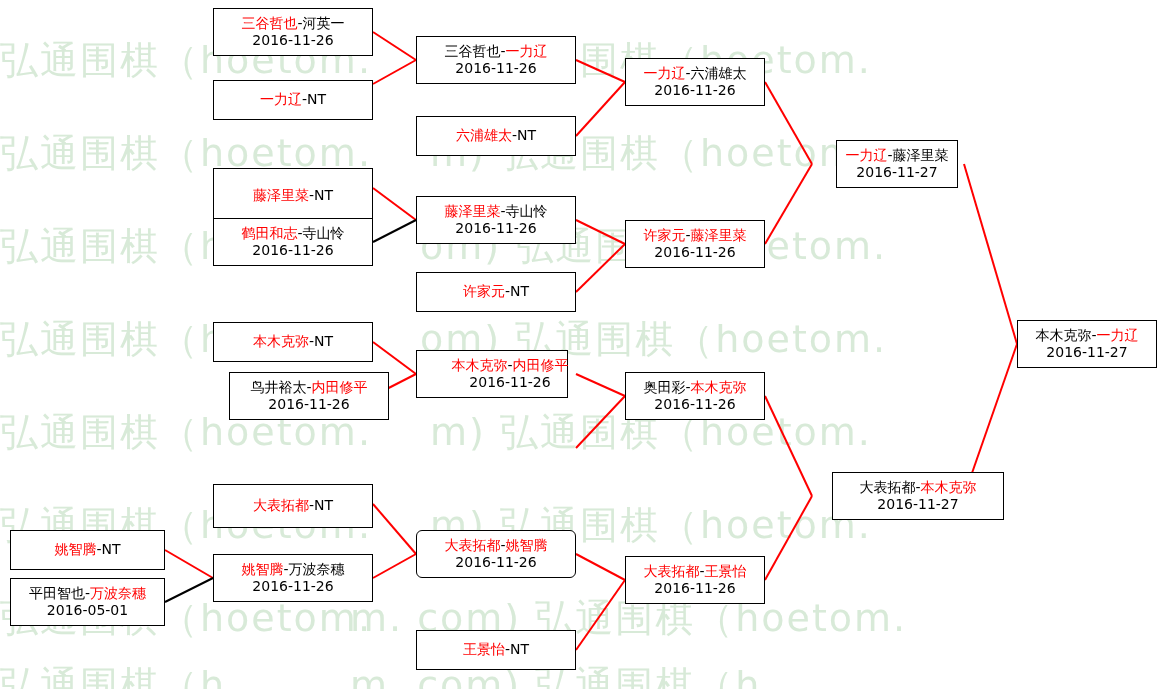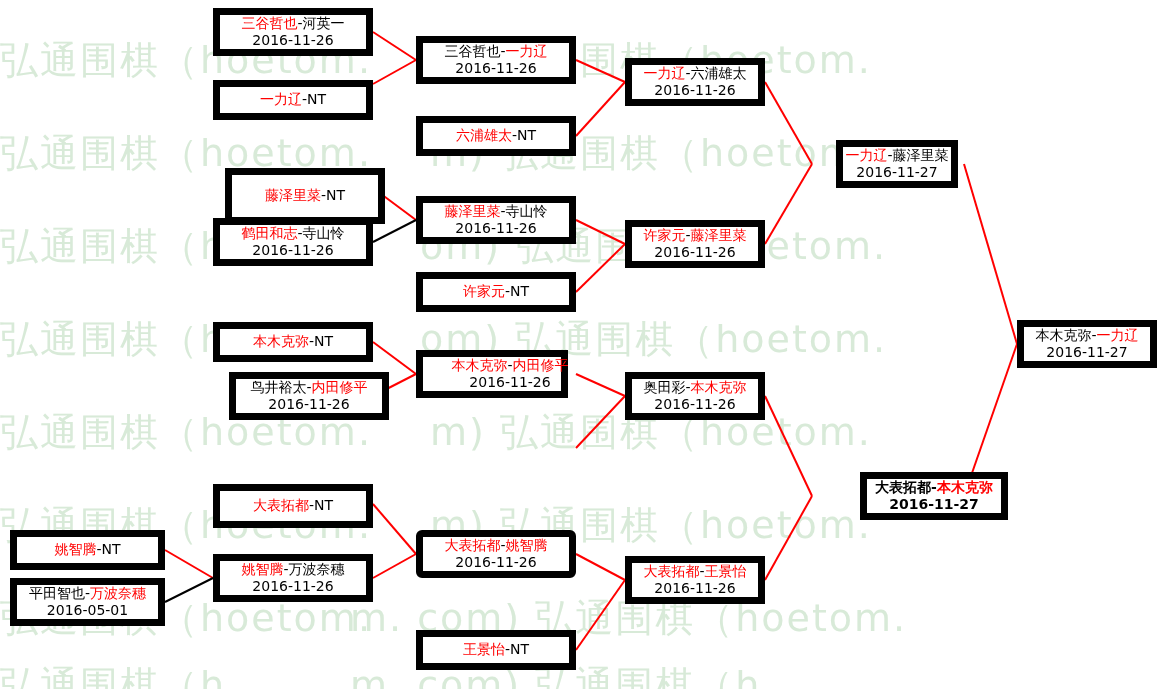--- a/index.html
+++ b/index.html
@@ -41,21 +41,21 @@
   #nodes-layer {
     position: absolute;
     left: 0; top: 0;
     width: 1165px;
     height: 689px;
     z-index: 3;
   }
   .node {
     position: absolute;
     box-sizing: border-box;
-    border: 7px solid #404040;
+    border: 1px solid #404040;
     background: #ffffff;
     display: flex;
     flex-direction: column;
     align-items: center;
     justify-content: center;
     line-height: 1.22;
     font-size: 14px;
   }
   .node .pl {
     white-space: nowrap;
@@ -130,21 +130,21 @@
         <div class="pl"><span class="blk">三谷哲也</span><span class="blk">-</span><span class="red">一力辽</span></div>
         <div class="date">2016-11-26</div>
       </div>
       <div class="node" style="left: 416px; top: 116px; width: 160px; height: 40px; border-color: rgb(0, 0, 0);">
         <div class="pl"><span class="red">六浦雄太</span><span class="blk">-NT</span></div>
       </div>
       <div class="node" style="left: 625px; top: 58px; width: 140px; height: 48px; border-color: rgb(0, 0, 0);">
         <div class="pl"><span class="red">一力辽</span><span class="blk">-</span><span class="blk">六浦雄太</span></div>
         <div class="date">2016-11-26</div>
       </div>
-      <div class="node" style="left: 213px; top: 168px; width: 160px; height: 56px; border-color: rgb(0, 0, 0); margin-left: 12px;">
+      <div class="node" style="left: 213px; top: 168px; width: 160px; height: 56px; border-color: rgb(0, 0, 0);">
         <div class="pl"><span class="red">藤泽里菜</span><span class="blk">-NT</span></div>
       </div>
       <div class="node" style="left: 213px; top: 218px; width: 160px; height: 48px; border-color: rgb(0, 0, 0);">
         <div class="pl"><span class="red">鹤田和志</span><span class="blk">-</span><span class="blk">寺山怜</span></div>
         <div class="date">2016-11-26</div>
       </div>
       <div class="node" style="left: 416px; top: 196px; width: 160px; height: 48px; border-color: rgb(0, 0, 0);">
         <div class="pl"><span class="red">藤泽里菜</span><span class="blk">-</span><span class="blk">寺山怜</span></div>
         <div class="date">2016-11-26</div>
       </div>
@@ -192,21 +192,21 @@
         <div class="pl"><span class="red">大表拓都</span><span class="blk">-</span><span class="red">姚智腾</span></div>
         <div class="date">2016-11-26</div>
       </div>
       <div class="node" style="left: 416px; top: 630px; width: 160px; height: 40px; border-color: rgb(0, 0, 0);">
         <div class="pl"><span class="red">王景怡</span><span class="blk">-NT</span></div>
       </div>
       <div class="node" style="left: 625px; top: 556px; width: 140px; height: 48px; border-color: rgb(0, 0, 0);">
         <div class="pl"><span class="red">大表拓都</span><span class="blk">-</span><span class="red">王景怡</span></div>
         <div class="date">2016-11-26</div>
       </div>
-      <div class="node" style="left: 860px; top: 472px; width: 148px; height: 48px; border-color: rgb(0, 0, 0); font-weight: bold;">
+      <div class="node" style="left: 832px; top: 472px; width: 172px; height: 48px; border-color: rgb(0, 0, 0);">
         <div class="pl"><span class="blk">大表拓都</span><span class="blk">-</span><span class="red">本木克弥</span></div>
         <div class="date">2016-11-27</div>
       </div>
       <div class="node" style="left: 1017px; top: 320px; width: 140px; height: 48px; border-color: rgb(0, 0, 0);">
         <div class="pl"><span class="blk">本木克弥</span><span class="blk">-</span><span class="red">一力辽</span></div>
         <div class="date">2016-11-27</div>
       </div>
     </div>
 
 </div>

